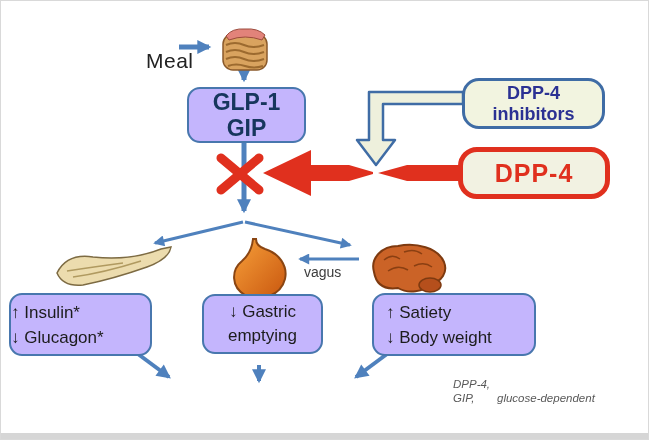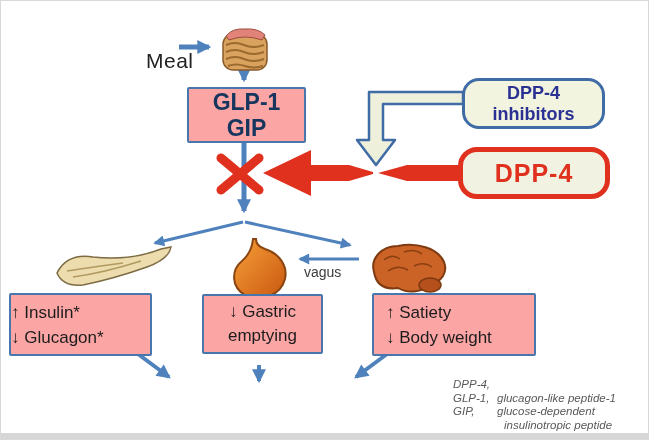--- a/index.html
+++ b/index.html
@@ -6,22 +6,22 @@
   .canvas{
     position:relative;width:649px;height:440px;overflow:hidden;
     background:#ffffff;border:1px solid #d9d9d9;box-sizing:border-box;
     font-family:"Liberation Sans","DejaVu Sans",sans-serif;
   }
   .layer{position:absolute;left:0;top:0;width:649px;height:440px;pointer-events:none;}
   .abs{position:absolute;}
   .label-meal{left:102px;top:48px;font-size:21px;color:#222;letter-spacing:.5px;margin-left:43px;}
   .label-vagus{left:303px;top:263px;font-size:14px;color:#3c3c3c;}
   .box{
-    position:absolute;box-sizing:border-box;background:#fca5a5;
-    border:2px solid #4877ae;border-radius:2px;
+    position:absolute;box-sizing:border-box;background:#c4b5fd;
+    border:2px solid #4877ae;border-radius:13px;
     display:flex;flex-direction:column;justify-content:center;
   }
   .box .ln{display:block;}
   .incretin-box{left:186px;top:86px;width:119px;height:56px;align-items:center;
     font-weight:bold;font-size:23px;color:#17365d;line-height:26px;}
   .inhib-box{left:461px;top:77px;width:143px;height:51px;align-items:center;
     background:#f2f4e0;border:3px solid #3f6ca5;border-radius:17px;
     font-weight:bold;font-size:18px;color:#2b3193;line-height:21px;}
   .dpp4-box{left:457px;top:146px;width:152px;height:52px;align-items:center;
     background:#f2f2e2;border:5px solid #e0301e;border-radius:19px;
@@ -145,27 +145,22 @@
     <span class="ln">↑ Satiety</span>
     <span class="ln">↓ Body weight</span>
   </div>
 
 
   <div class="footnote">
     <div class="fn-row">
       <span>DPP-4,</span>
     </div>
     <div class="fn-row">
-      <span>GLP-1,</span>
-      <span>glucagon-like peptide-1</span>
-    </div>
-    <div class="fn-row">
       <span>GIP,</span>
       <span>glucose-dependent</span>
     </div>
     <div class="fn-row">
       <span></span>
-      <span class="fn-indent">insulinotropic peptide</span>
     </div>
   </div>
 
   <div class="bottom-bar"></div>
 </div>
 
 </body></html>

